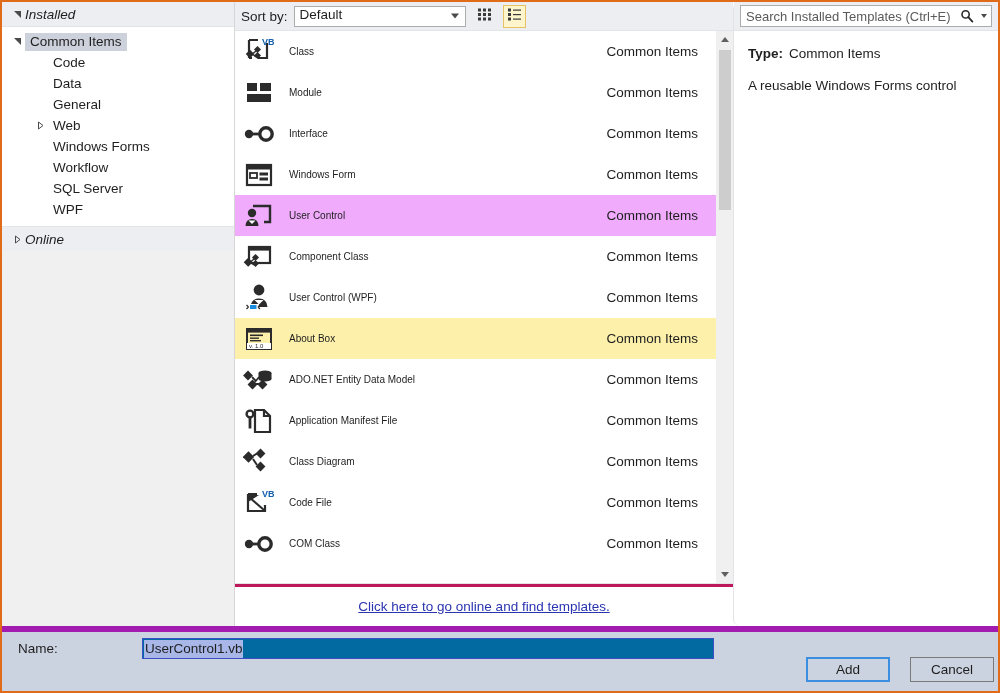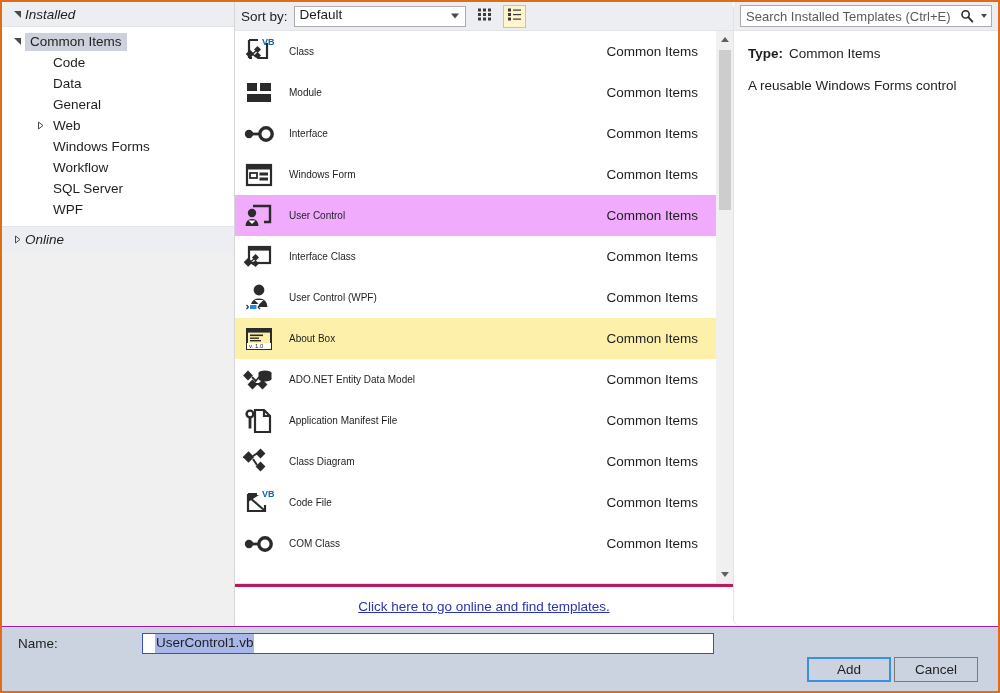--- a/index.html
+++ b/index.html
@@ -349,59 +349,60 @@
     color: #1e1e1e;
     margin-bottom: 14px;
     line-height: 18px;
   }
   .info-label { font-weight: bold; margin-right: 6px; }
 
   
   #footer {
     flex: 0 0 auto;
     background: #ccd3e0;
-    border-top: 1px solid #a21caf;
+    border-top: 6px solid #a21caf;
     padding: 0;
     height: 65px;
     position: relative;
   }
   #name-row {
     display: flex;
     align-items: center;
     height: 33px;
     padding-left: 16px;
   }
   #name-label {
     font-size: 13.5px;
     color: #1e1e1e;
     width: 124px;
     flex: 0 0 124px;
   }
   #name-input-wrap {
     width: 572px;
     height: 21px;
-    background: #ffffff;
+    background: #0369a1;
     border: 1px solid #3c4fc4;
     display: flex;
-    padding: 0 12px;
+    align-items: center;
+    padding: 0 1px;
   }
   #name-input-text {
     font-size: 13.5px;
     color: #1e1e1e;
     background: #a8b7e8;
     padding: 1px 0 1px 1px;
     line-height: 16px;
     white-space: pre;
   }
   #buttons-row {
     position: absolute;
-    right: 20px;
+    right: 4px;
     bottom: 9px;
     display: flex;
-    gap: 3px;
+    gap: 20px;
   }
   .footer-btn {
     width: 84px;
     height: 25px;
     font-size: 13.5px;
     color: #1e1e1e;
     background: #ccd3e0;
     border: 1px solid #7a7a7a;
     display: flex;
     align-items: center;
@@ -604,21 +605,21 @@
         <rect x="6" y="4" width="21" height="16" fill="none" stroke="#2b2b2b" stroke-width="2.2"></rect>
         <rect x="6" y="4" width="21" height="3.6" fill="#2b2b2b"></rect>
         <g fill="#2b2b2b">
           <rect x="2" y="16" width="6.4" height="6.4" transform="rotate(45 5.2 19.2)"></rect>
           <rect x="10" y="18" width="5" height="5" transform="rotate(45 12.5 20.5)"></rect>
           <rect x="10" y="12" width="5" height="5" transform="rotate(45 12.5 14.5)"></rect>
         </g>
         <path d="M8 18.5 L11 16 M8 19.7 L11 22" stroke="#2b2b2b" stroke-width="1.3" fill="none"></path>
       </svg>
               </span>
-              <span class="tpl-name">Interface Class</span>
+              <span class="tpl-name">Component Class</span>
               <span class="tpl-cat">Common Items</span>
             </div>
             <div class="tpl-row">
               <span class="tpl-icon">
                 <svg width="32" height="30" viewBox="0 0 32 30">
         <circle cx="16" cy="7" r="5.4" fill="#2b2b2b"></circle>
         <path d="M7.5 24 q0.6 -8.5 8.5 -8.5 q7.9 0 8.5 8.5 z" fill="#2b2b2b"></path>
         <path d="M11.5 17 L16 21.5 L20.5 17" fill="#ffffff"></path>
         <rect x="5" y="21" width="11" height="6" fill="#ffffff"></rect>
         <rect x="7" y="22" width="6.5" height="4" fill="#1a8ce0"></rect>

